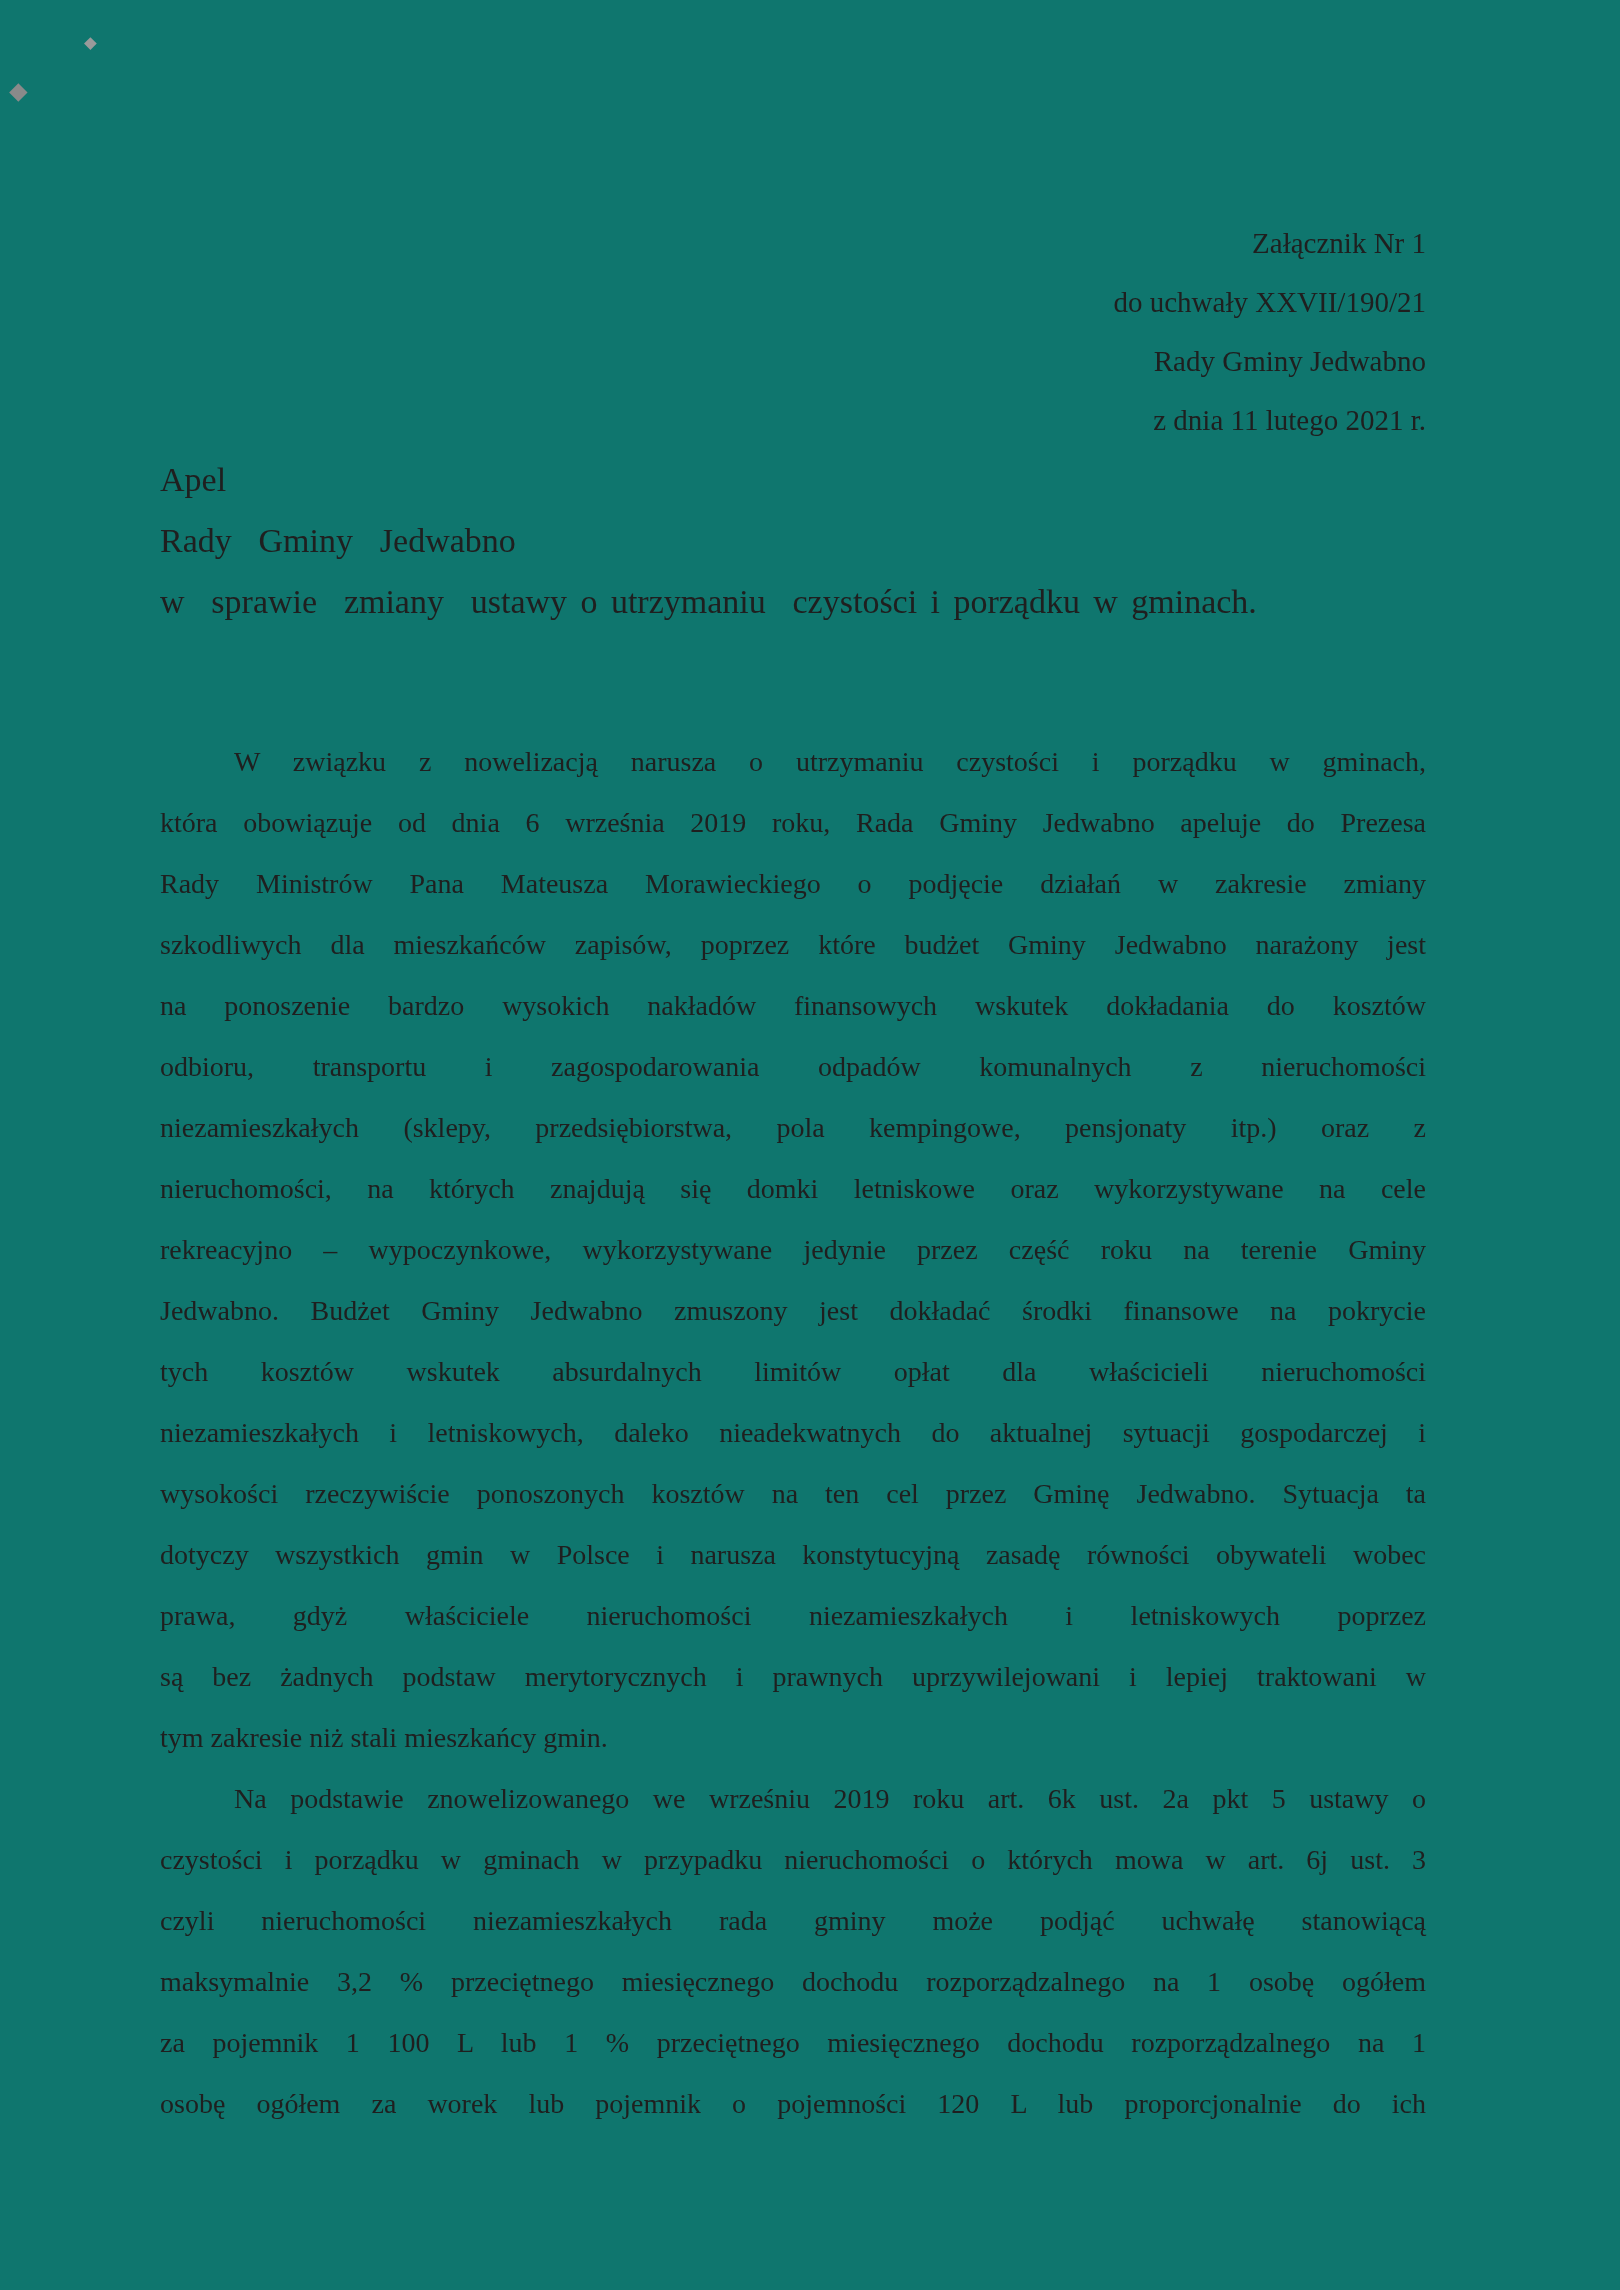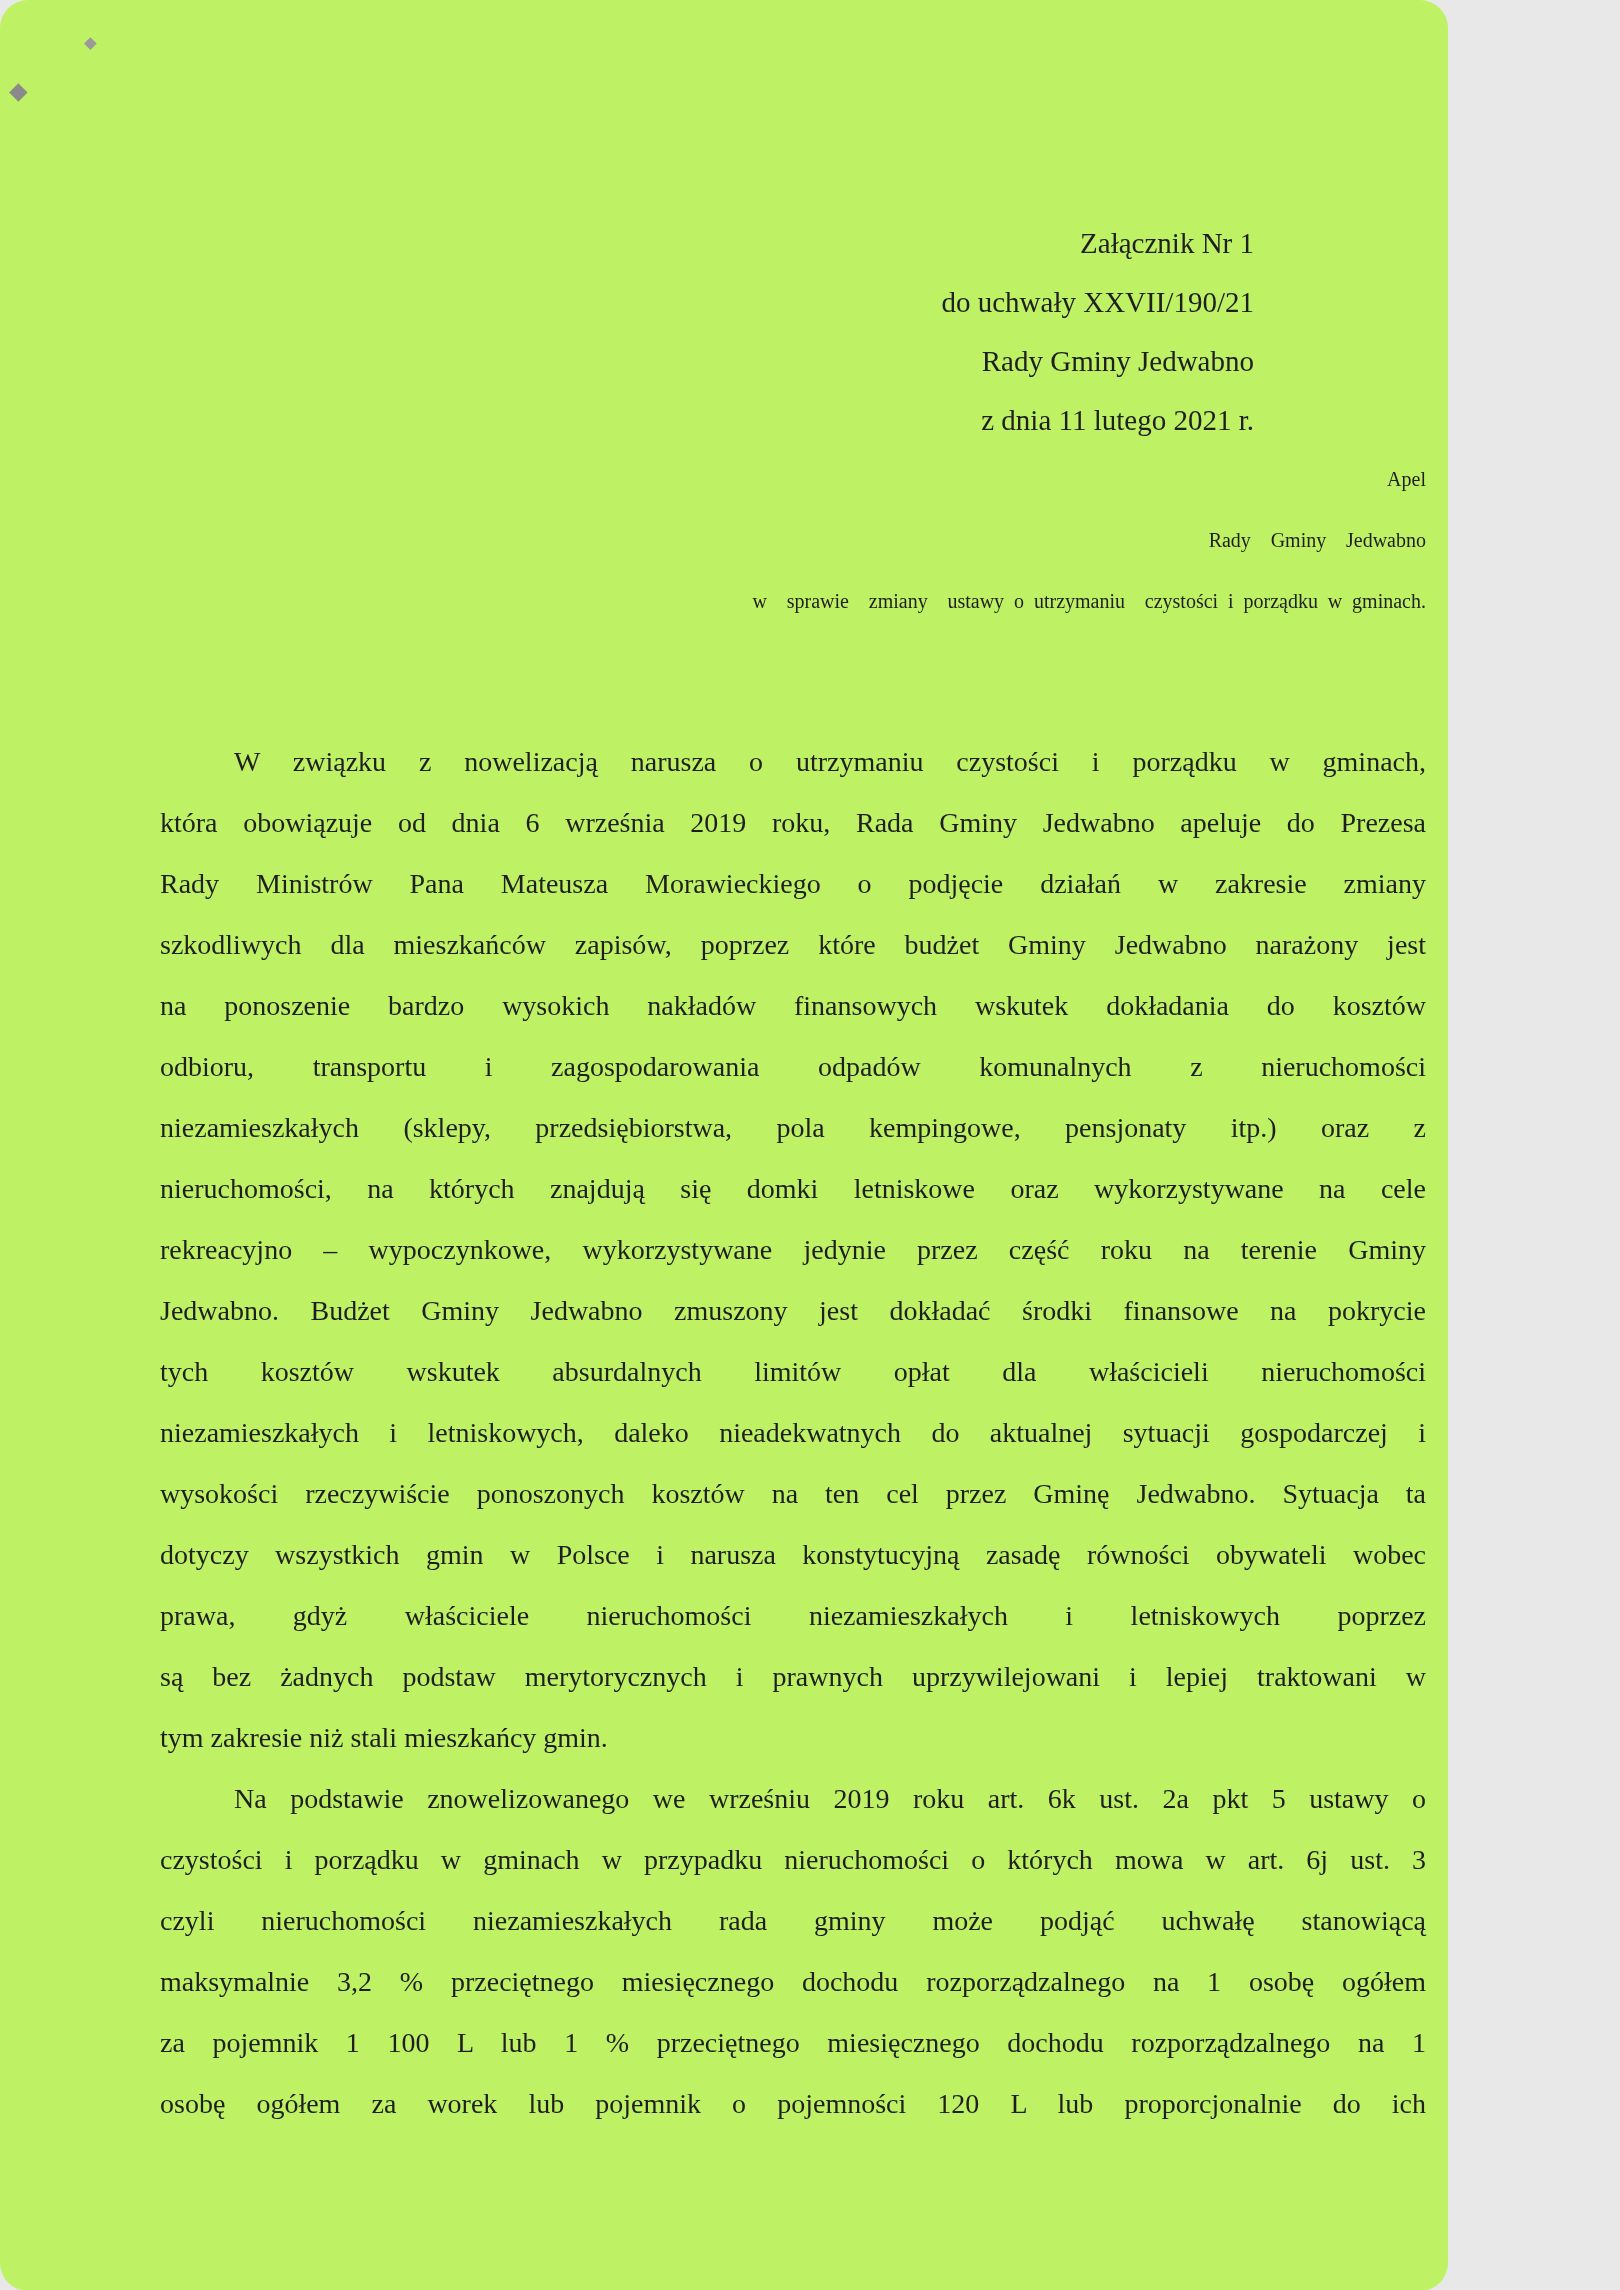--- a/index.html
+++ b/index.html
@@ -2,27 +2,26 @@
 <html><head>
 <meta charset="utf-8">
 <style>
   html, body {
     margin: 0;
     padding: 0;
     background: #e8e8e8;
   }
   .page {
     position: relative;
-    width: 1448px;
+    width: 1620px;
     height: 2291px;
-    background: #bef264;
+    background: #0f766e;
     font-family: "Liberation Serif", "DejaVu Serif", serif;
     color: #1f1f1f;
     overflow: hidden;
-    border-radius: 28px;
   }
   .speck {
     position: absolute;
     background: #8f8f8f;
     transform: rotate(45deg);
   }
   .speck.s1 { left: 86px;  top: 39px; width: 8.8px;  height: 8.8px;  background:#9a9a9a; }
   .speck.s2 { left: 11.8px;  top: 86px; width: 12.7px; height: 12.7px; background:#8a8a8a; }
 
   .header-block {
@@ -32,23 +31,23 @@
     font-size: 29px;
     line-height: 59px;
     text-align: right;
     white-space: pre;
   }
   .title-block {
     position: absolute;
     top: 449px;
     left: 160px;
     width: 1266px;
-    font-size: 20px;
+    font-size: 34px;
     line-height: 61px;
-    text-align: right;
+    text-align: left;
     word-spacing: 4.9px;
     white-space: pre-wrap;
   }
   .body-block {
     position: absolute;
     top: 731px;
     left: 160px;
     width: 1266px;
     font-size: 28px;
     line-height: 61px;

